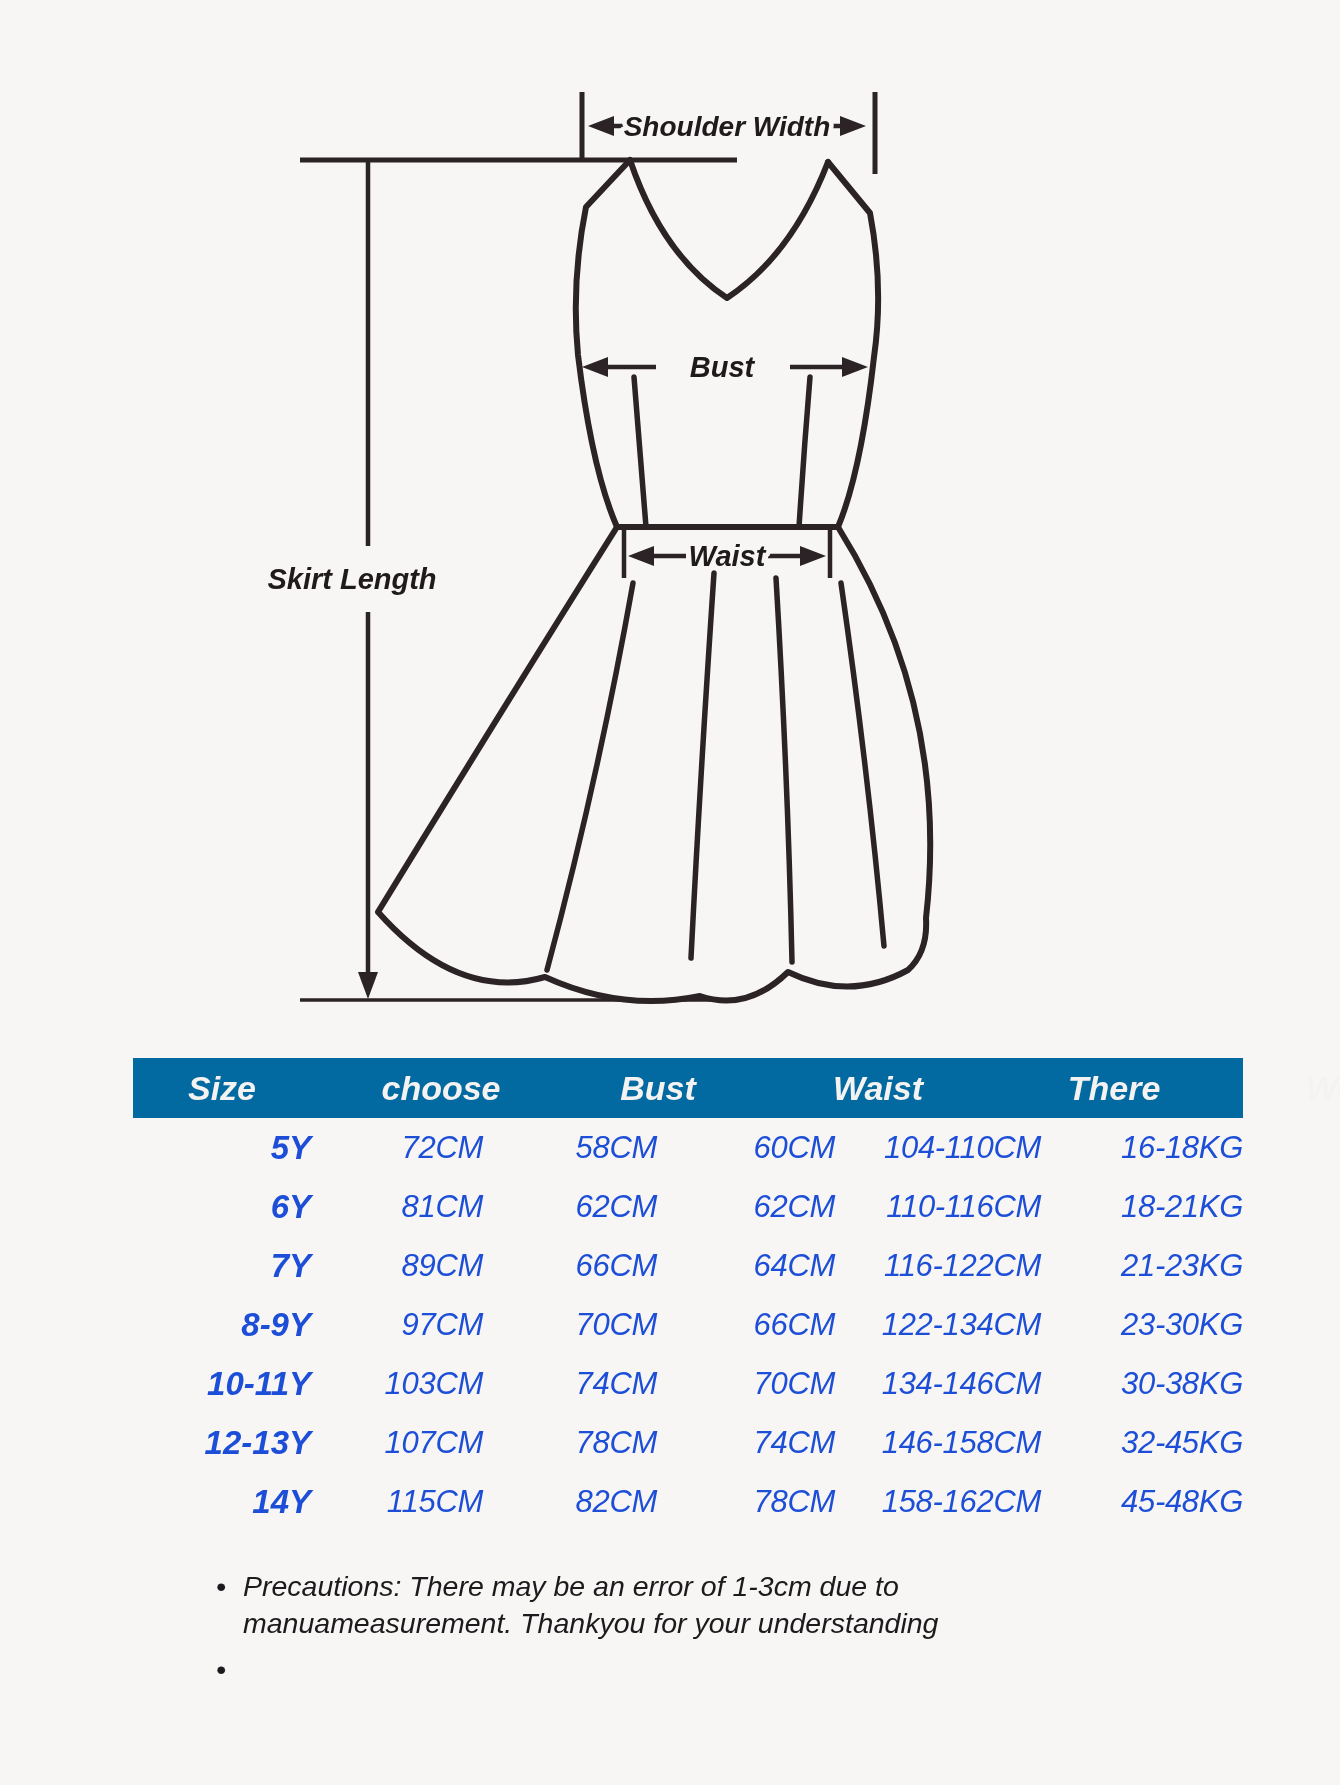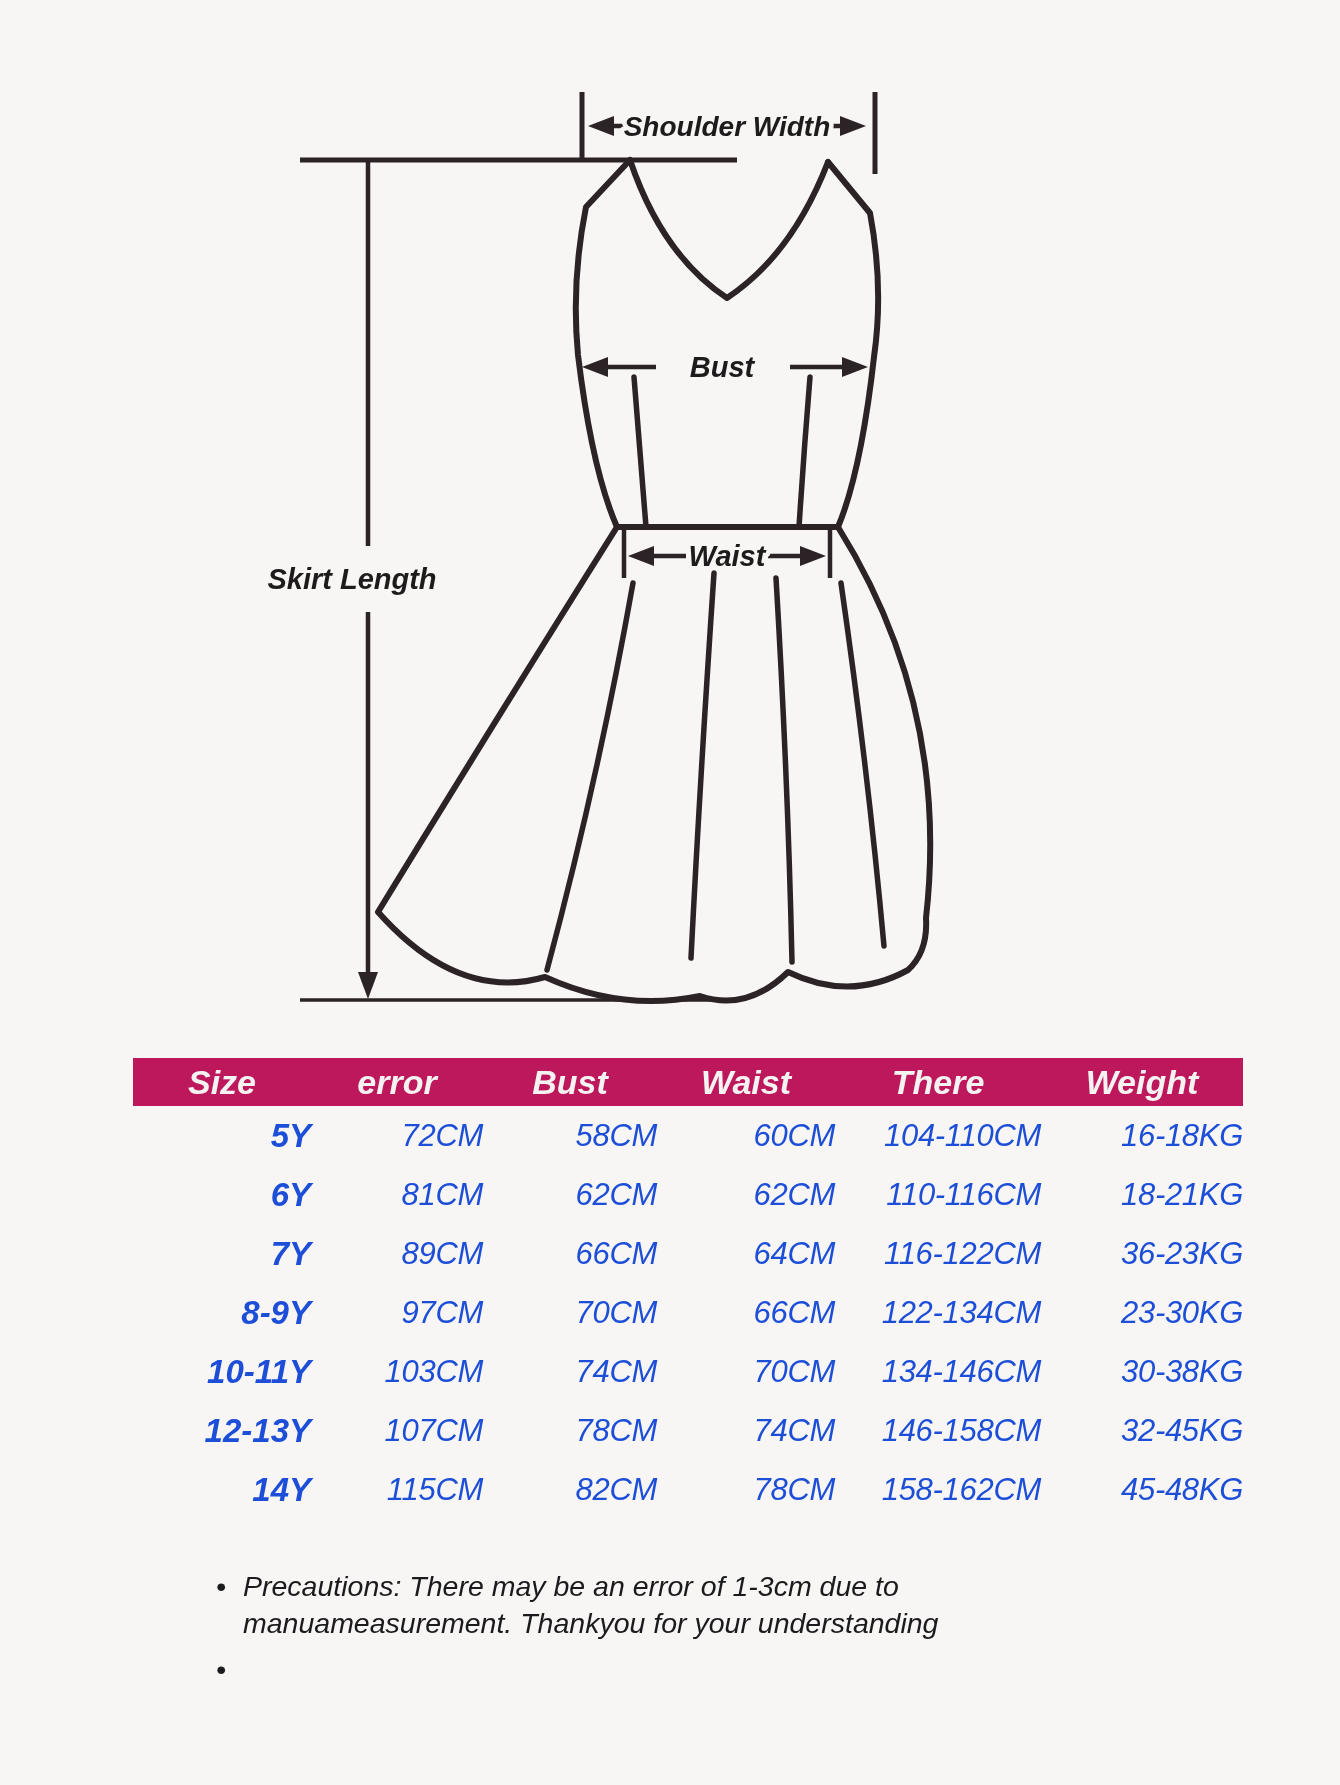--- a/index.html
+++ b/index.html
@@ -25,26 +25,27 @@
     stroke-width:9px;
     stroke-linejoin:round;
   }
   .size-table{
     position:absolute;left:133px;top:1058px;width:1110px;
   }
   .thead{
     display:grid;
     grid-template-columns:178px 172px 174px 178px 206px 202px;
     align-items:center;
-    height:48px;
-    background:#be185d;
+    height:60px;
+    background:#0369a1;
     color:#f5f3f1;
     font-weight:bold;
     font-size:34px;
     text-align:center;
+    gap:44px;
   }
   .trow{
     display:grid;
     grid-template-columns:178px 172px 174px 178px 206px 202px;
     align-items:center;
     height:59px;
     font-size:31px;
     color:#1d4ed8;
     text-align:right;
     letter-spacing:-0.3px;
@@ -93,21 +94,21 @@
     <polygon class="ah" points="628,556 654,546 654,566"></polygon>
     <polygon class="ah" points="826,556 800,546 800,566"></polygon>
     <text x="727" y="566" font-size="29">Waist</text>
 
     <text x="352" y="589" font-size="29">Skirt Length</text>
   </svg>
 
   <div class="size-table">
     <div class="thead">
       <div>Size</div>
-      <div>error</div>
+      <div>choose</div>
       <div>Bust</div>
       <div>Waist</div>
       <div>There</div>
       <div>Weight</div>
     </div>
 
     <div class="trow">
       <div class="size-cell">5Y</div>
       <div>72CM</div>
       <div>58CM</div>
@@ -122,21 +123,21 @@
       <div>62CM</div>
       <div>110-116CM</div>
       <div>18-21KG</div>
     </div>
     <div class="trow">
       <div class="size-cell">7Y</div>
       <div>89CM</div>
       <div>66CM</div>
       <div>64CM</div>
       <div>116-122CM</div>
-      <div>36-23KG</div>
+      <div>21-23KG</div>
     </div>
     <div class="trow">
       <div class="size-cell">8-9Y</div>
       <div>97CM</div>
       <div>70CM</div>
       <div>66CM</div>
       <div>122-134CM</div>
       <div>23-30KG</div>
     </div>
     <div class="trow">

